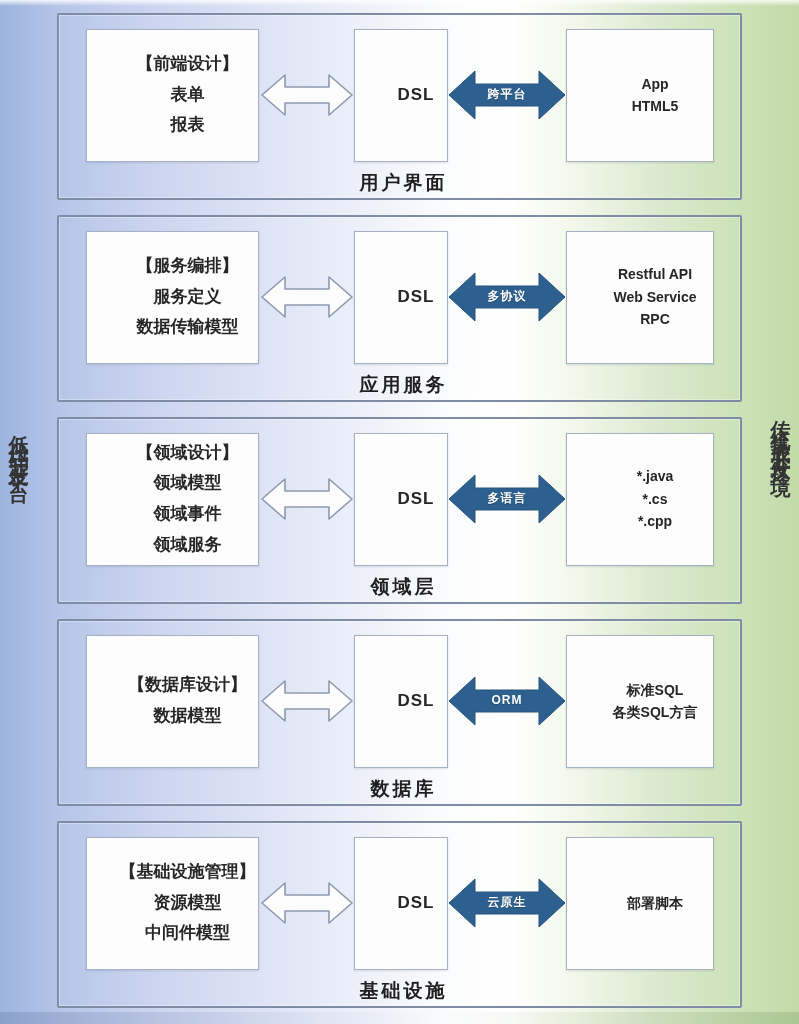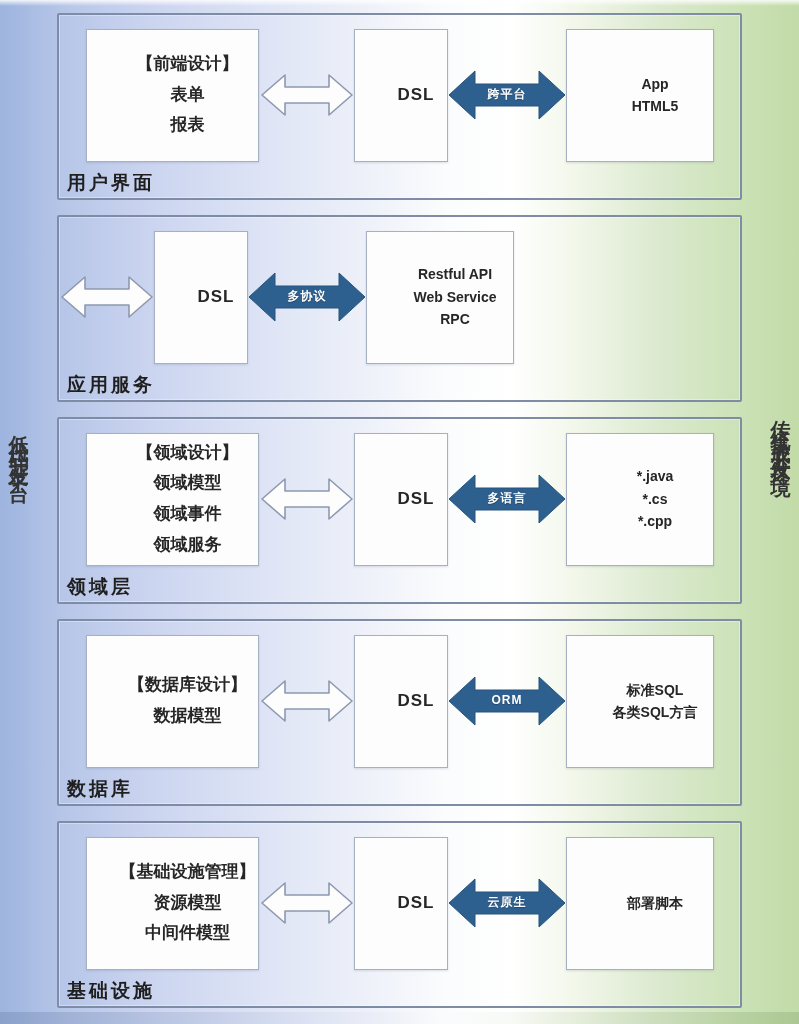--- a/index.html
+++ b/index.html
@@ -40,21 +40,21 @@
   .arrow-white-wrap { width:95px; display:flex; justify-content:center; align-items:center; }
   .dsl-box { width:94px; height:133px; font-size:17px; font-weight:600; letter-spacing:1px; }
   .arrow-blue-wrap { width:118px; position:relative; display:flex; justify-content:center; align-items:center; }
   .bridge-label {
     position:absolute; left:0; right:0; top:50%; transform:translateY(-54%);
     text-align:center; color:#ffffff; font-size:12px; font-weight:700; letter-spacing:1px;
     text-shadow:0 1px 1px rgba(0,0,0,.25);
   }
   .output-box { width:148px; height:133px; font-size:14px; font-weight:600; line-height:1.6; }
   .section-label {
-    position:absolute; left:8px; right:0; bottom:2px; 
+    position:absolute; left:8px; right:0; bottom:2px; text-align:center;
     font-size:19px; font-weight:700; color:#1f1f1f; letter-spacing:3px;
   }
   .side-label {
     position:absolute; writing-mode:vertical-rl; text-orientation:upright;
     font-size:20px; font-weight:700; color:#333; letter-spacing:8px; line-height:1;
   }
   .side-label.left  { left:9px;  top:419px; }
   .side-label.right { right:8px; top:404px; }
   .wa { fill:#fdfdfd; stroke:#8d99af; stroke-width:1.6; stroke-linejoin:round; }
   .ba { fill:var(--arrow-blue,#2e608f); stroke:#27537d; stroke-width:1; stroke-linejoin:round; }
@@ -93,20 +93,25 @@
         <div class="box output-box">
           <div>App</div>
           <div>HTML5</div>
         </div>
       </div>
       <div class="section-label">用户界面</div>
     </section>
 
     <section class="row">
       <div class="row-main">
+        <div class="box design-box">
+          <div class="title">【服务编排】</div>
+          <div>服务定义</div>
+          <div>数据传输模型</div>
+        </div>
         <div class="arrow-white-wrap">
           <svg width="92" height="46" viewBox="0 0 92 46">
               <polygon class="wa" points="1,23 24,3 24,15 68,15 68,3 91,23 68,43 68,31 24,31 24,43"></polygon>
             </svg>
         </div>
         <div class="box dsl-box">
           <span>DSL</span>
         </div>
         <div class="arrow-blue-wrap">
           <svg width="118" height="56" viewBox="0 0 118 56">

